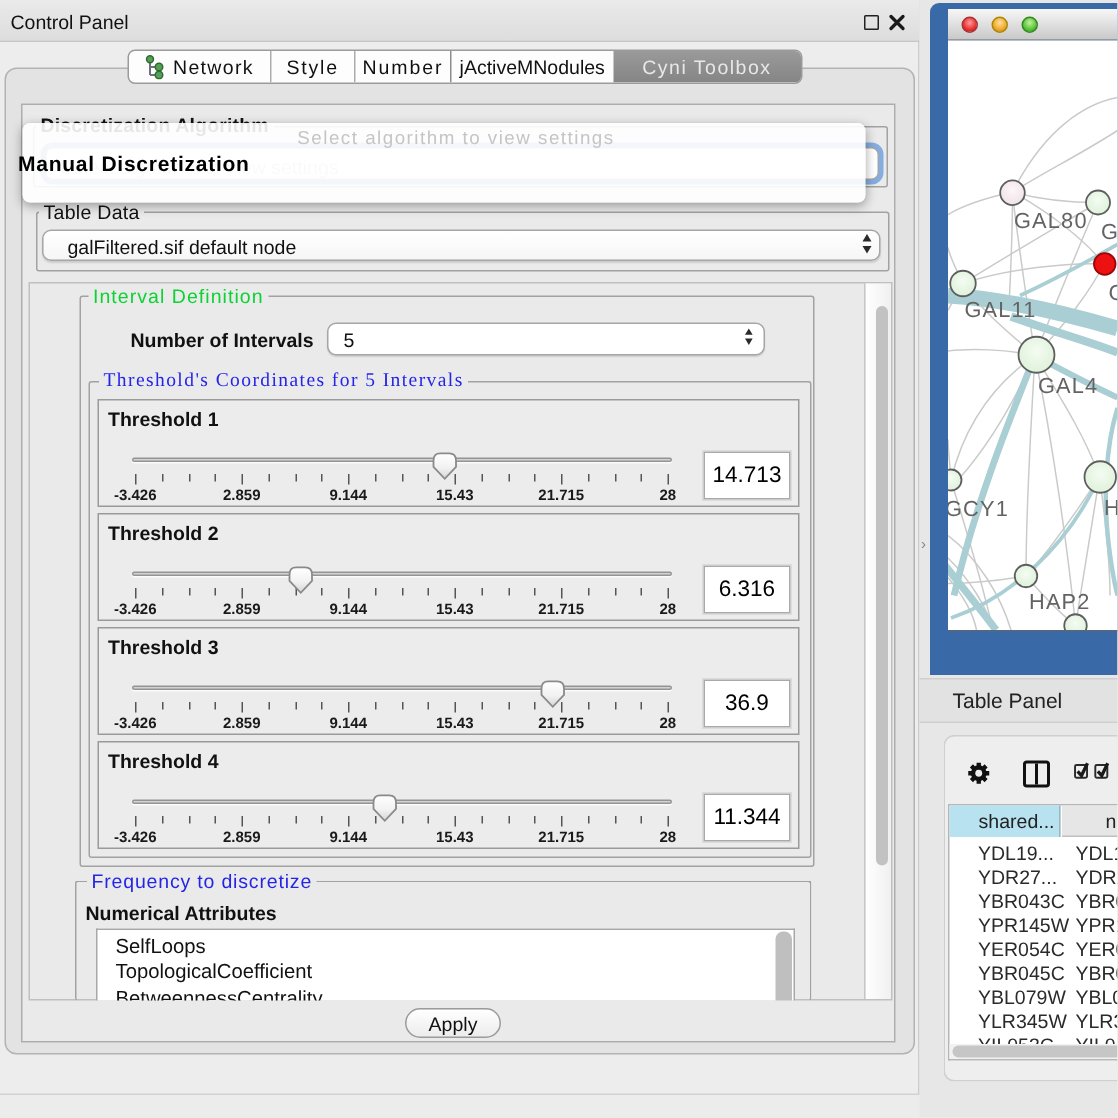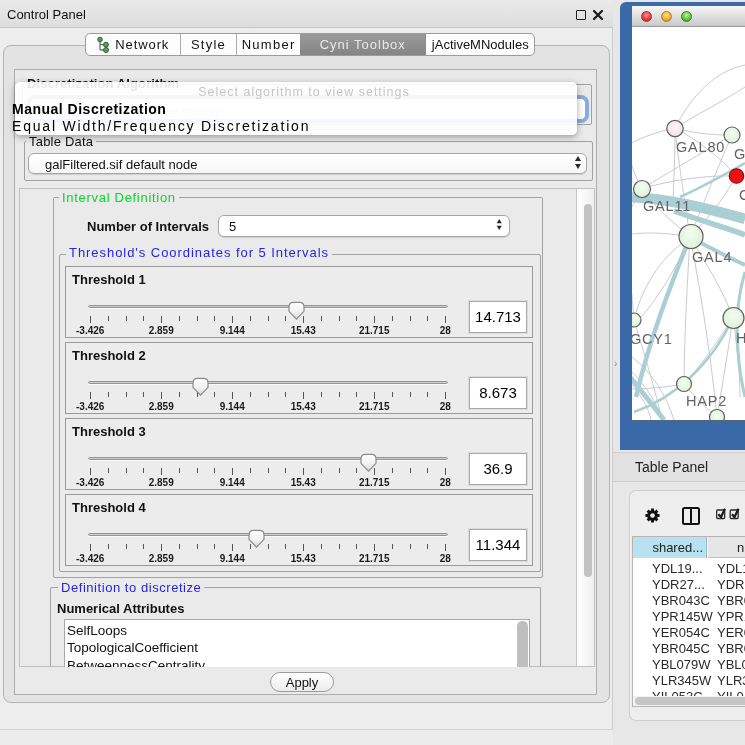--- a/index.html
+++ b/index.html
@@ -53,22 +53,22 @@
         <circle cx="4" cy="3.5" r="2.3" fill="#55a055" stroke="#2f6a33" stroke-width="1"></circle>
         <circle cx="10" cy="8.7" r="2.5" fill="#55a055" stroke="#2f6a33" stroke-width="1"></circle>
         <circle cx="10" cy="14" r="2.5" fill="#55a055" stroke="#2f6a33" stroke-width="1"></circle>
       </svg>
       <span style="letter-spacing:0.9px;">Network</span>
     </div>
     <div class="sep"></div>
     <div class="it" style="width:56px;letter-spacing:1.2px;">Style</div>
     <div class="sep"></div>
     <div class="it" style="width:63px;letter-spacing:1.3px;">Number</div>
+    <div class="it" style="width:109px;border-left:1px solid #8c8c8c;">jActiveMNodules</div>
     <div class="it dark" style="width:126px;letter-spacing:1px;">Cyni Toolbox</div>
-    <div class="it" style="width:109px;border-left:1px solid #8c8c8c;">jActiveMNodules</div>
   </div>
 
   <div class="abs" style="left:14px;top:69px;width:583px;height:626px;background:#eaeaea;border:1px solid #adadad;"></div>
 
   <div class="grp" style="left:22px;top:84px;width:570px;height:41px;"></div>
   <div class="grplab b" style="left:24px;top:77px;color:#111;letter-spacing:0.1px;">Discretization Algorithm</div>
   <div class="combo" style="left:30px;top:98px;width:556px;height:22px;box-shadow:0 0 0 3px rgba(106,158,222,0.8);border-radius:5px;"></div>
   <div class="abs" style="left:40px;top:104px;font-size:13px;color:#c6c6c6;">Select algorithm to view settings</div>
 
   <div class="grp" style="left:24px;top:141px;width:569px;height:40px;"></div>
@@ -89,21 +89,21 @@
 
   <div class="abs b" style="left:87px;top:219px;font-size:13px;color:#111;">Number of Intervals</div>
   <div class="combo" style="left:218px;top:215px;width:292px;height:22px;border-radius:6px;"></div>
   <div class="abs" style="left:229px;top:219px;font-size:13px;color:#111;">5</div>
   <div class="updown" style="left:496px;top:218px;transform:scale(0.85);">
       <div class="up"></div>
       <div class="dn"></div>
     </div>
 
   <div class="grp" style="left:59px;top:254px;width:482px;height:318px;"></div>
-  <div class="grplab" style="left:66px;top:246px;color:#2525e8;letter-spacing:0.95px;">Threshold's Coordinates for 5 Intervals</div>
+  <div class="grplab" style="left:66px;top:246px;color:#2525e8;letter-spacing:0.95px;font-family:Liberation Serif, serif;">Threshold's Coordinates for 5 Intervals</div>
 
   <div class="tbox" style="top:266px;">
   <div class="abs b" style="left:6px;top:5px;font-size:13px;color:#111;">Threshold 1</div>
   <div class="groove"></div>
   <div class="abs" style="left:24.2px;top:49px;width:1px;height:7px;background:#555;"></div>
       <div class="abs" style="left:42.0px;top:49px;width:1px;height:5px;background:#555;"></div>
       <div class="abs" style="left:59.7px;top:49px;width:1px;height:5px;background:#555;"></div>
       <div class="abs" style="left:77.4px;top:49px;width:1px;height:5px;background:#555;"></div>
       <div class="abs" style="left:95.2px;top:49px;width:1px;height:7px;background:#555;"></div>
       <div class="abs" style="left:112.9px;top:49px;width:1px;height:5px;background:#555;"></div>
@@ -163,21 +163,21 @@
       <div class="abs" style="left:325.9px;top:49px;width:1px;height:5px;background:#555;"></div>
       <div class="abs" style="left:343.7px;top:49px;width:1px;height:5px;background:#555;"></div>
       <div class="abs" style="left:361.4px;top:49px;width:1px;height:5px;background:#555;"></div>
       <div class="abs" style="left:379.2px;top:49px;width:1px;height:7px;background:#555;"></div>
   <div class="ticklab" style="left:24.2px;">-3.426</div>
   <div class="ticklab" style="left:95.2px;">2.859</div>
   <div class="ticklab" style="left:166.2px;">9.144</div>
   <div class="ticklab" style="left:237.2px;">15.43</div>
   <div class="ticklab" style="left:308.2px;">21.715</div>
   <div class="ticklab" style="left:379.2px;">28</div>
-  <div class="vbox">8.673</div>
+  <div class="vbox">6.316</div>
   <svg class="thumb" style="left:134px;" width="17" height="20" viewBox="0 0 17 20">
     <defs>
           <linearGradient id="tg2" x1="0" y1="0" x2="0" y2="1">
       <stop offset="0" stop-color="#ffffff"></stop>
             <stop offset="0.55" stop-color="#f2f2f2"></stop>
             <stop offset="1" stop-color="#d6d6d6"></stop>
           </linearGradient>
         </defs>
     <path d="M1,6 Q1,1.3 5.5,1.3 L11.5,1.3 Q16,1.3 16,6 L16,10.3 L8.5,18.2 L1,10.3 Z" fill="url(#tg2)" stroke="#8a8a8a" stroke-width="1.2"></path>
   </svg>
@@ -261,34 +261,33 @@
       <stop offset="0" stop-color="#ffffff"></stop>
             <stop offset="0.55" stop-color="#f2f2f2"></stop>
             <stop offset="1" stop-color="#d6d6d6"></stop>
           </linearGradient>
         </defs>
     <path d="M1,6 Q1,1.3 5.5,1.3 L11.5,1.3 Q16,1.3 16,6 L16,10.3 L8.5,18.2 L1,10.3 Z" fill="url(#tg4)" stroke="#8a8a8a" stroke-width="1.2"></path>
   </svg>
 </div>
 
   <div class="grp" style="left:50px;top:587px;width:491px;height:80px;border-bottom:none;"></div>
-  <div class="grplab" style="left:58px;top:581px;color:#2525e8;letter-spacing:0.55px;">Definition to discretize</div>
+  <div class="grplab" style="left:58px;top:581px;color:#2525e8;letter-spacing:0.55px;">Frequency to discretize</div>
   <div class="abs b" style="left:57px;top:601px;font-size:13px;color:#111;">Numerical Attributes</div>
   <div class="abs" style="left:64px;top:619px;width:466px;height:48px;background:#fff;border:1px solid #a8a8a8;border-bottom:none;overflow:hidden;">
-    <div style="font-size:13.5px;color:#111;padding-left:2px;line-height:17.3px;padding-top:2px;">SelfLoops<br>TopologicalCoefficient<br>BetweennessCentrality</div>
+    <div style="font-size:13.5px;color:#111;padding-left:12px;line-height:17.3px;padding-top:2px;">SelfLoops<br>TopologicalCoefficient<br>BetweennessCentrality</div>
   </div>
   <div class="abs" style="left:517px;top:621px;width:11px;height:46px;background:#bfbfbf;border-radius:5px 5px 0 0;"></div>
 
   <div class="abs" style="left:270px;top:672px;width:64px;height:20px;background:linear-gradient(#ffffff,#ececec);border:1px solid #9b9b9b;border-radius:10px;font-size:13px;text-align:center;line-height:19px;color:#111;">Apply</div>
 
 
   <div class="abs" style="left:15px;top:82px;width:562px;height:53px;background:rgba(255,255,255,0.9);border-radius:5px;box-shadow:0 2px 7px rgba(0,0,0,0.35);"></div>
   <div class="abs" style="left:23px;top:85px;width:562px;text-align:center;font-size:12.5px;letter-spacing:1px;color:#c5c5c5;">Select algorithm to view settings</div>
   <div class="abs b" style="left:12px;top:101px;font-size:14px;letter-spacing:0.5px;color:#000;">Manual Discretization</div>
-  <div class="abs" style="left:12px;top:118px;font-size:14px;letter-spacing:1.8px;color:#000;">Equal Width/Frequency Discretization</div>
 
   <div class="abs" style="left:613px;top:0;width:132px;height:745px;background:#e7e7e7;"></div>
   <div class="abs" style="left:614px;top:358px;font-size:10px;color:#888;">›</div>
 
   <div class="abs" style="left:620px;top:2px;width:125px;height:448px;background:#3a69a8;border-radius:6px 0 0 0;"></div>
   <div class="abs" style="left:632px;top:6px;width:113px;height:21px;background:linear-gradient(#f7f7f7,#c9c9c9);border-bottom:1px solid #999;"></div>
   <div class="abs" style="left:641px;top:11px;width:11px;height:11px;border-radius:50%;background:radial-gradient(circle at 50% 35%, #ff9a9a, #e63232 60%, #b01515);border:0.5px solid #a33;"></div>
   <div class="abs" style="left:661px;top:11px;width:11px;height:11px;border-radius:50%;background:radial-gradient(circle at 50% 35%, #ffe09a, #f0a92f 60%, #c07d10);border:0.5px solid #a80;"></div>
   <div class="abs" style="left:681px;top:11px;width:11px;height:11px;border-radius:50%;background:radial-gradient(circle at 50% 35%, #c4f0a0, #57c437 60%, #2f8f1a);border:0.5px solid #382;"></div>
 

